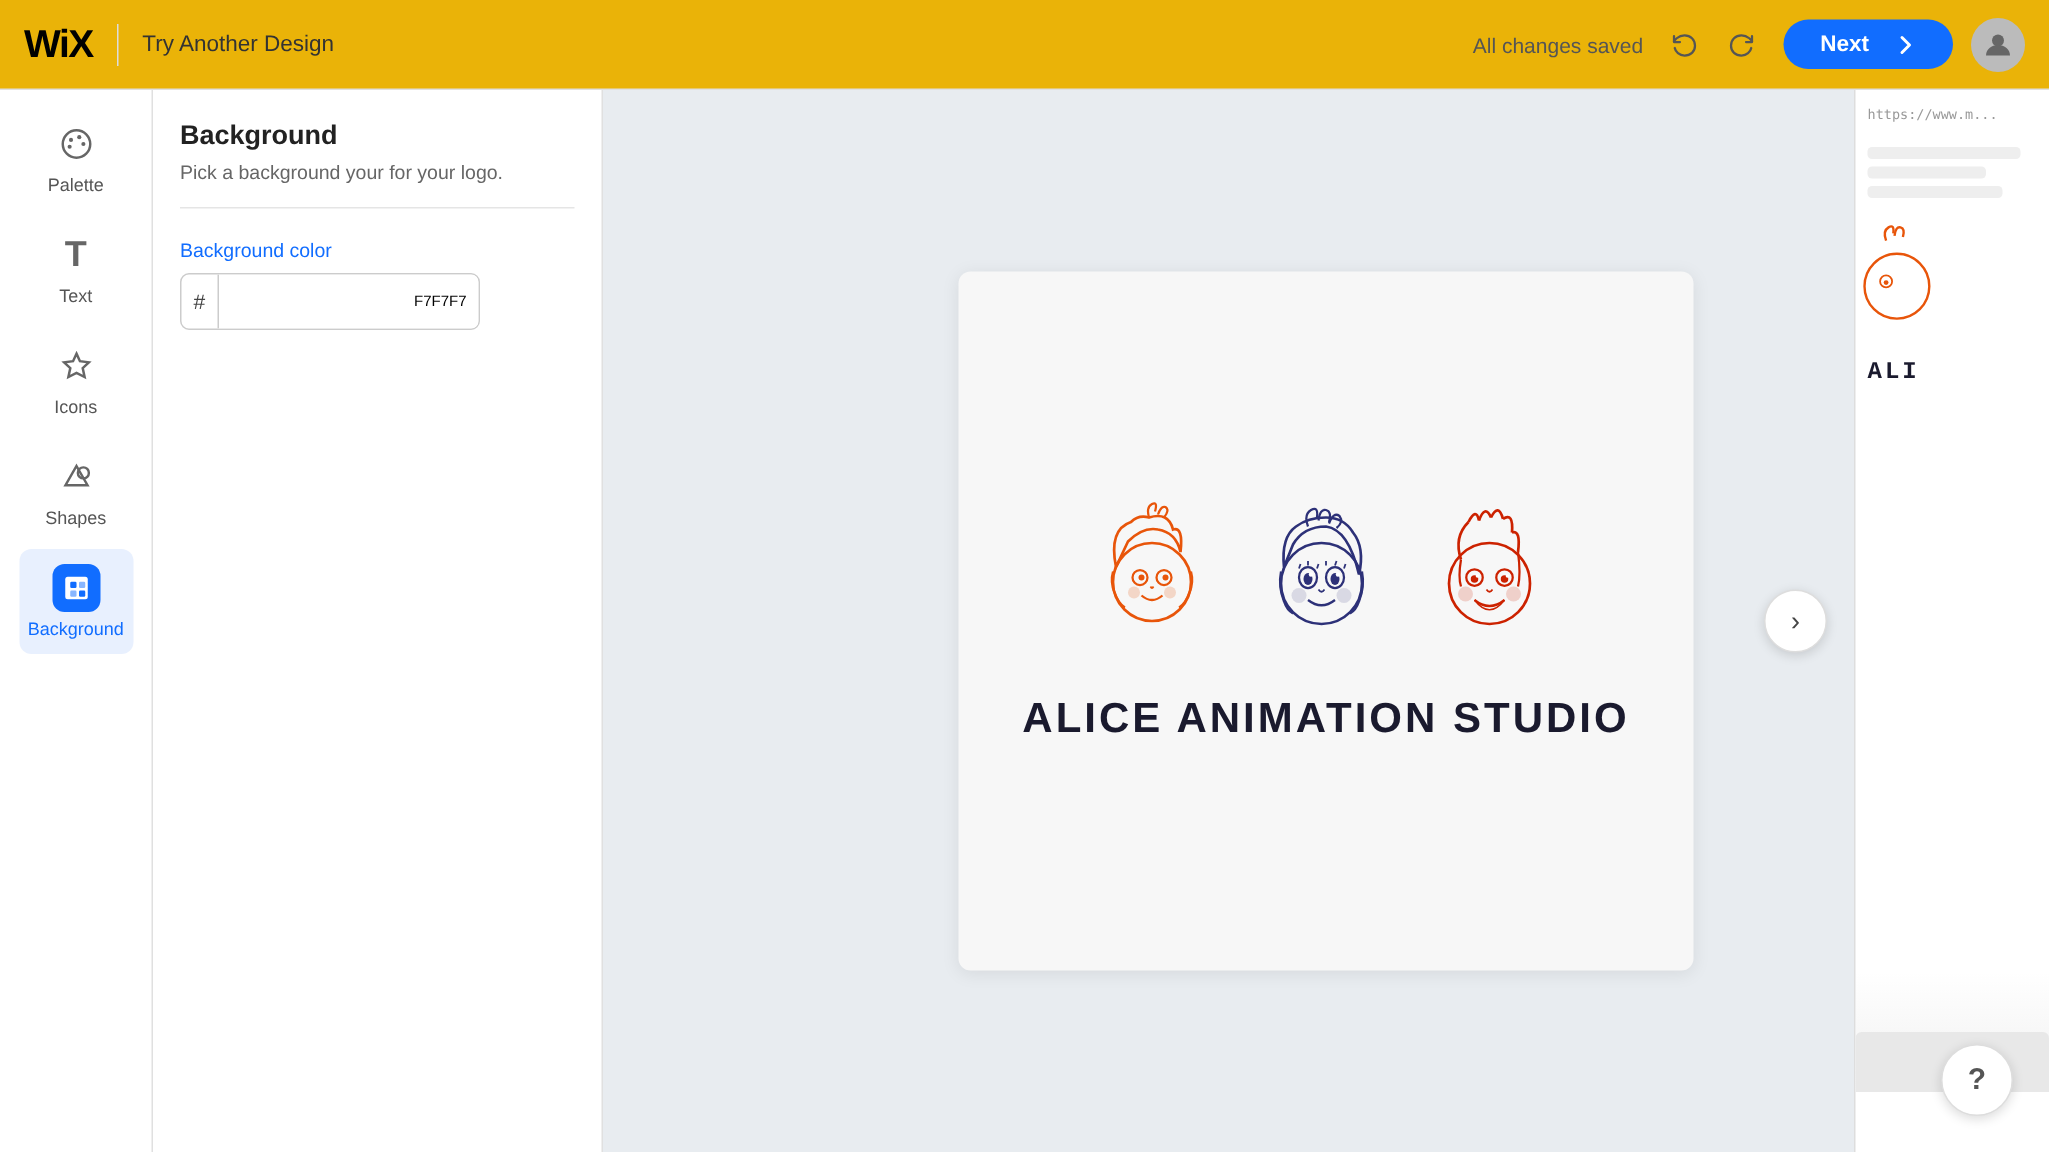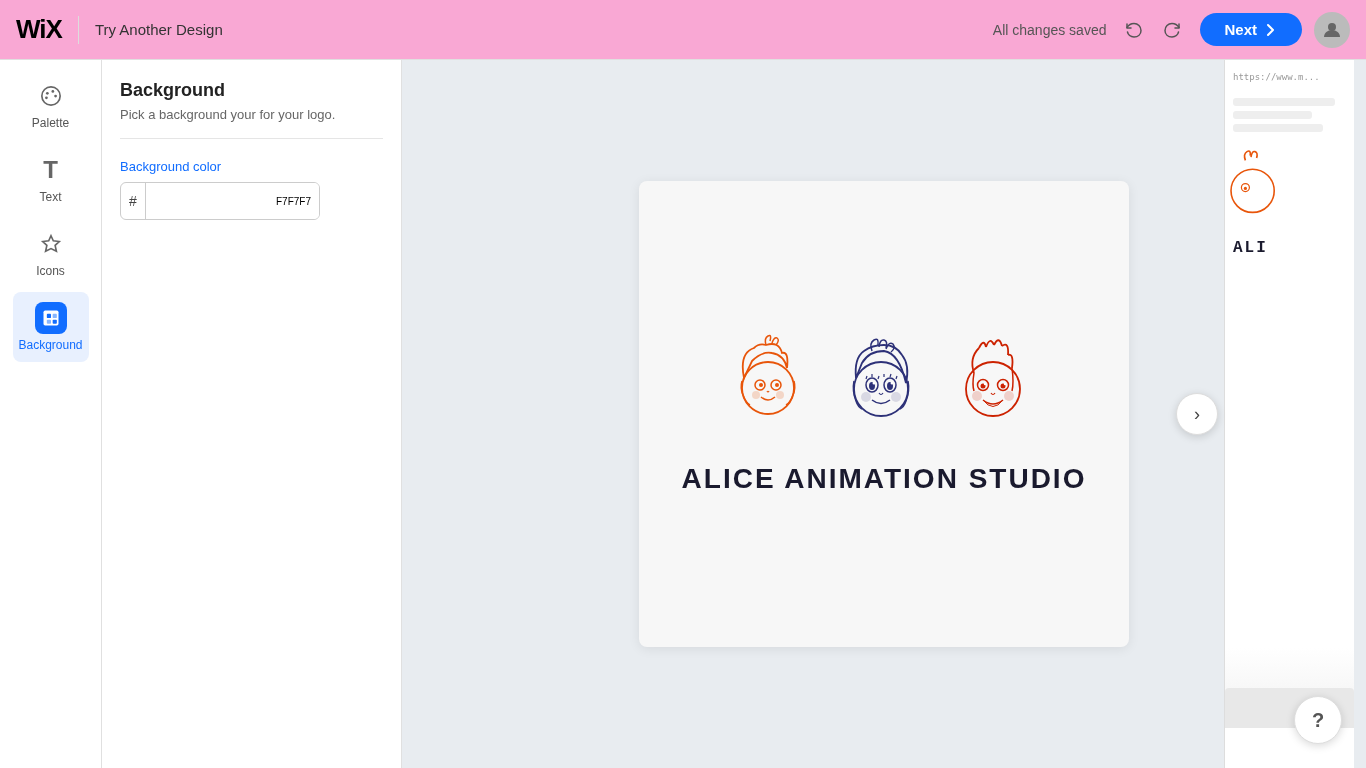--- a/index.html
+++ b/index.html
@@ -2,21 +2,21 @@
 <html><head>
   <meta charset="utf-8">
   <style>
     * { box-sizing: border-box; margin: 0; padding: 0; }
     body { font-family: 'Helvetica Neue', Arial, sans-serif; background: #f0f2f5; overflow: hidden; width: 1366px; height: 768px; }
 
     
     .topbar {
       display: flex;
       align-items: center;
-      background: #f9a8d4;
+      background: #eab308;
       height: 60px;
       padding: 0 16px;
       border-bottom: 1px solid #e0e0e0;
       position: relative;
       z-index: 10;
       justify-content: center;
     }
     .wix-logo {
       font-size: 26px;
       font-weight: 900;
@@ -63,21 +63,21 @@
       background: #116dff;
       color: #fff;
       border: none;
       border-radius: 24px;
       padding: 8px 24px;
       font-size: 15px;
       font-weight: 600;
       cursor: pointer;
       display: flex;
       align-items: center;
-      gap: 5px;
+      gap: 16px;
     }
     .user-avatar {
       width: 36px;
       height: 36px;
       border-radius: 50%;
       background: #bbb;
       border: none;
       cursor: pointer;
       display: flex; align-items: center; justify-content: center;
       font-size: 18px;
@@ -297,20 +297,29 @@
       <span class="sidebar-label">Text</span>
     </div>
     <div class="sidebar-item">
       <div class="icon-wrap">
         <svg width="22" height="22" viewBox="0 0 24 24" fill="none">
           <polygon points="12,3 14.5,8.5 21,9.3 16.5,13.5 17.9,20 12,17 6.1,20 7.5,13.5 3,9.3 9.5,8.5" stroke="#666" stroke-width="1.8" fill="none"></polygon>
         </svg>
       </div>
       <span class="sidebar-label">Icons</span>
     </div>
+    <div class="sidebar-item">
+      <div class="icon-wrap">
+        <svg width="22" height="22" viewBox="0 0 24 24" fill="none">
+          <path d="M12 4 L20 18 L4 18 Z" stroke="#666" stroke-width="1.8" fill="none"></path>
+          <circle cx="17" cy="9" r="4" stroke="#666" stroke-width="1.8" fill="none"></circle>
+        </svg>
+      </div>
+      <span class="sidebar-label">Shapes</span>
+    </div>
     <div class="sidebar-item active">
       <div class="icon-wrap">
         <svg width="20" height="20" viewBox="0 0 24 24" fill="white">
           <rect x="3" y="3" width="18" height="18" rx="2" fill="white"></rect>
           <rect x="7" y="7" width="5" height="5" fill="#116dff" rx="1"></rect>
           <rect x="14" y="7" width="5" height="5" fill="#116dff" rx="1" opacity="0.5"></rect>
           <rect x="7" y="14" width="5" height="5" fill="#116dff" rx="1" opacity="0.5"></rect>
           <rect x="14" y="14" width="5" height="5" fill="#116dff" rx="1"></rect>
         </svg>
       </div>
@@ -423,21 +432,21 @@
           <path d="M39 67 Q49 75 59 67" fill="none" stroke="#cc2200" stroke-width="1.5"></path>
           <path d="M39 67 Q49 80 59 67" fill="none" stroke="#cc2200" stroke-width="1"></path>
 
           <circle cx="33" cy="63" r="5" fill="#cc2200" opacity="0.18"></circle>
           <circle cx="65" cy="63" r="5" fill="#cc2200" opacity="0.18"></circle>
         </svg>
       </div>
       <div class="logo-text">ALICE ANIMATION STUDIO</div>
     </div>
 
-    <div style="position: absolute; right: 12px; top: 0; width: 130px; height: 100%; background: #fff; border-left: 1px solid #ddd; overflow: hidden;">
+    <div style="position: absolute; right: 0; top: 0; width: 130px; height: 100%; background: #fff; border-left: 1px solid #ddd; overflow: hidden;">
       <div style="font-size: 9px; color: #999; padding: 12px 8px 4px; font-family: monospace;">https://www.m...</div>
 
       <div style="padding: 8px; margin-top: 4px;">
         <div style="height: 8px; background: #eee; border-radius: 3px; width: 90%; margin-bottom: 5px;"></div>
         <div style="height: 8px; background: #eee; border-radius: 3px; width: 70%; margin-bottom: 5px;"></div>
         <div style="height: 8px; background: #eee; border-radius: 3px; width: 80%; margin-bottom: 5px;"></div>
       </div>
 
       <div style="display: flex; flex-direction: column; align-items: flex-start; padding: 50px 0 0 -10px; overflow: hidden;">
         <svg width="80" height="90" viewBox="0 0 100 110" fill="none" xmlns="http://www.w3.org/2000/svg" style="transform: translateX(-10px);">

